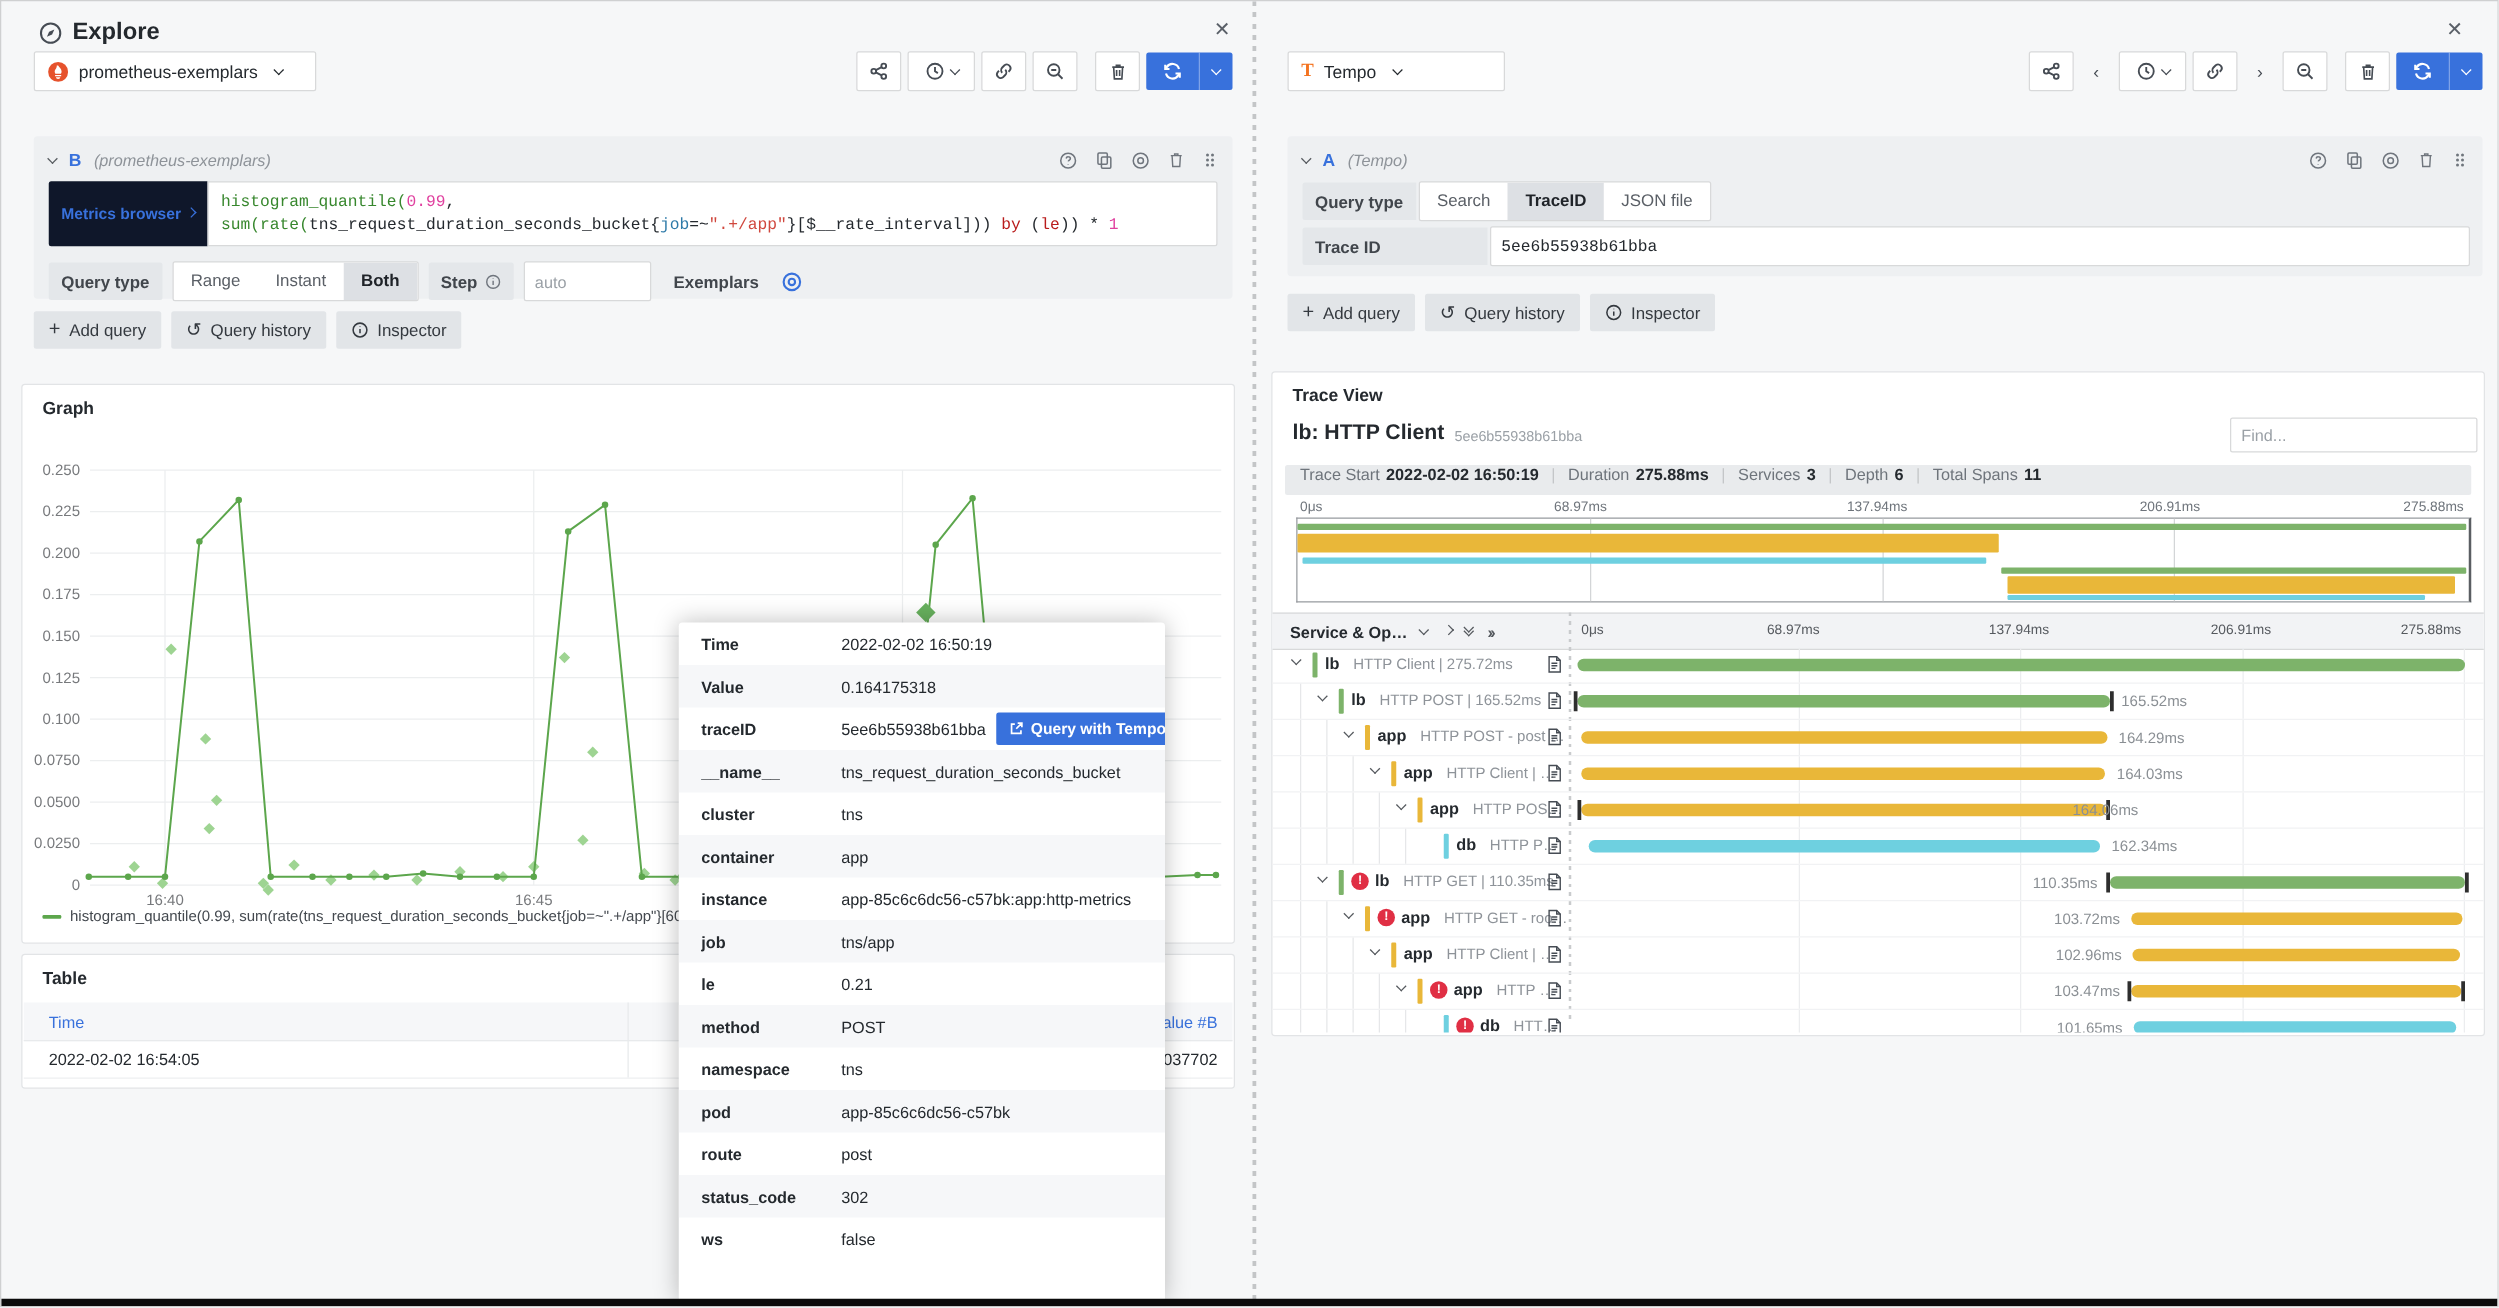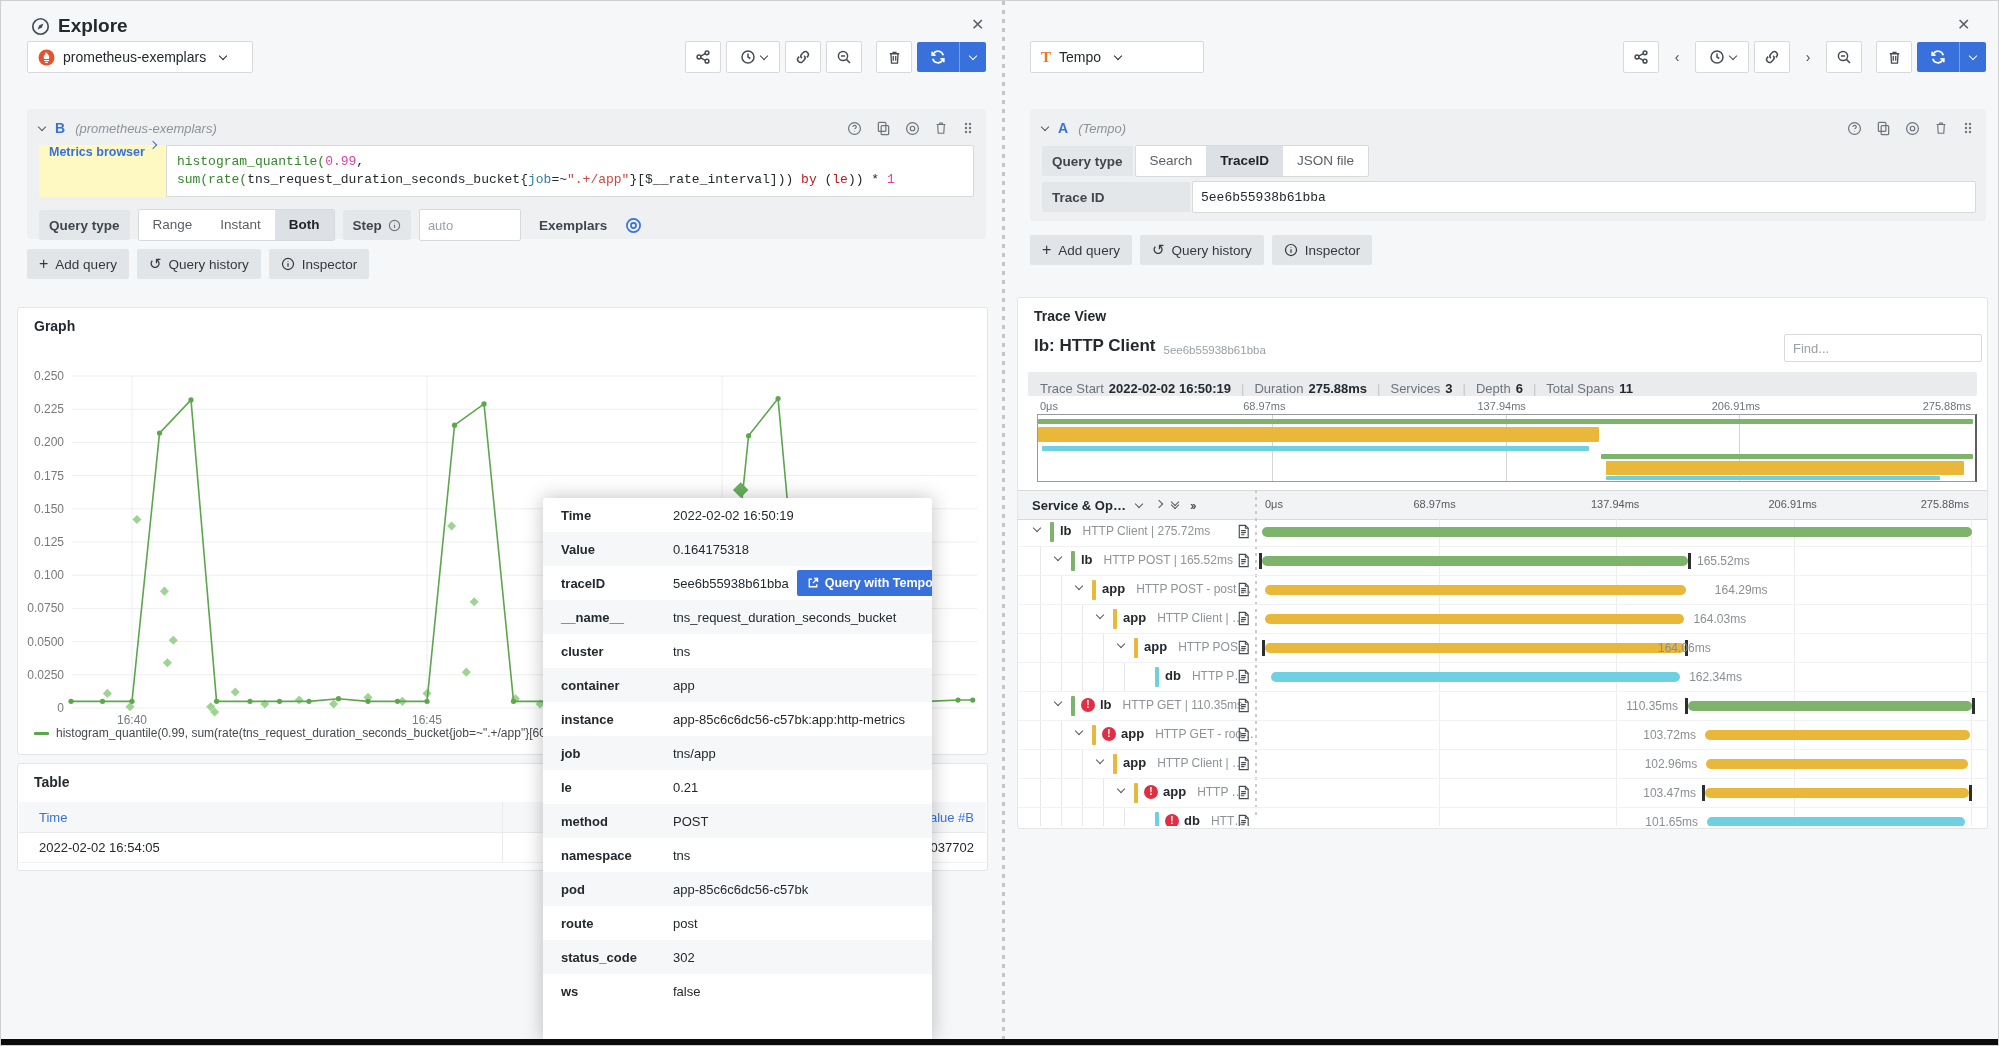--- a/index.html
+++ b/index.html
@@ -29,36 +29,36 @@
   .qrow-icons{margin-left:auto;display:flex;gap:14px;color:#6f757d;align-items:center}
   .chip{display:inline-flex;align-items:center;gap:6px;background:#e4e7ea;border-radius:2px;padding:0 10px;height:30px;font-size:13.5px;font-weight:600;color:#41464c;white-space:nowrap}
   .seg{display:inline-flex;background:#fff;border:1px solid #d8d9da;border-radius:2px;height:30px;overflow:hidden}
   .seg .opt{padding:0 14px;line-height:29px;font-size:13.5px;color:#5a5f66;cursor:pointer}
   .seg .opt.active{background:#dde0e4;color:#1f2328;font-weight:700}
   .mini-input{height:30px;border:1px solid #d8d9da;border-radius:2px;background:#fff;font-size:13px;padding:0 8px;font-family:"Liberation Sans",sans-serif;color:#24292e}
   .gbtn{display:inline-flex;align-items:center;gap:7px;height:30px;padding:0 12px;background:#e2e5e8;border-radius:2px;font-size:13.5px;font-weight:500;color:#34393f;cursor:pointer;white-space:nowrap}
   .panel{position:absolute;background:#fff;border:1px solid #e2e4e6;border-radius:3px}
   .panel-title{position:absolute;left:16px;top:10px;font-size:14px;font-weight:600}
   .editor-wrap{position:absolute;left:12px;right:12px;top:36px;display:flex;align-items:stretch}
-  .mb-chip{background:#fef9c3;color:#3871dc;font-weight:700;font-size:12.5px;display:flex;gap:5px;padding:0 10px;border-radius:2px 0 0 2px}
+  .mb-chip{background:#0f172a;color:#3871dc;font-weight:700;font-size:12.5px;display:flex;align-items:center;gap:5px;padding:0 10px;border-radius:2px 0 0 2px}
   .code-box{flex:1;background:#fff;border:1px solid #d8d9da;border-radius:0 2px 2px 0;font-family:"Liberation Mono","DejaVu Sans Mono",monospace;font-size:13px;padding:7px 10px;line-height:18px;white-space:pre}
   .tok-fn{color:#37872d}.tok-num{color:#e0409f}.tok-metric{color:#24292e}.tok-lbl{color:#2e7aa8}.tok-op{color:#24292e}.tok-str{color:#d0473d}.tok-kw{color:#b91c1c}.tok-pl{color:#24292e}
   .opts-row{position:absolute;left:12px;top:100px;display:flex;gap:8px;align-items:center}
   .actions-row{position:absolute;display:flex;gap:8px}
   .ttip{position:absolute;left:542px;top:497px;width:389px;height:543px;background:#fff;border-radius:3px;box-shadow:0 0 20px rgba(0,0,0,.25);z-index:50;overflow:hidden}
   .ttip-head{height:30px;background:#f0f1f3;display:flex;align-items:center;padding:0 16px;font-size:13px;font-weight:700;border-bottom:1px solid #e4e5e7}
   .ttip-row{display:flex;align-items:center;height:34px;font-size:13px;padding:0 0 0 18px}
   .ttip-row.stripe{background:#f6f7f9}
   .ttip-row .k{width:112px;font-weight:700;flex:none}
   .ttip-row .v{flex:1;display:flex;align-items:center;gap:8px;white-space:nowrap}
   .qwt-btn{display:inline-flex;align-items:center;gap:6px;background:#3871dc;color:#fff;font-size:12.5px;font-weight:700;height:26px;padding:0 10px;border-radius:2px;cursor:pointer}
   .legend-row{position:absolute;left:16px;display:flex;align-items:center;gap:7px;font-size:12px;color:#44494f}
   .legend-dash{width:15px;height:3px;background:#5ca64c;border-radius:1px}
   .thead-cell{font-size:13px;color:#3871dc;font-weight:500}
-  .summary-bar{position:absolute;display:flex;align-items:flex-end;gap:10px;background:#e9ebed;font-size:13px;color:#6e747b;padding:0 12px;border-radius:2px}
+  .summary-bar{position:absolute;display:flex;align-items:flex-start;gap:10px;background:#e9ebed;font-size:13px;color:#6e747b;padding:0 12px;border-radius:2px}
   .summary-bar b{color:#24292e;margin-left:5px}
   .summary-sep{color:#c4c6c8}
   .tick-lbl{position:absolute;font-size:11px;color:#6e747b;top:0}
   .mini-box{position:absolute;border:1px solid #979b9f;border-right:2px solid #5a5e62;background:#fff}
   .mini-grid{position:absolute;top:0;bottom:0;width:1px;background:#d3d5d7}
   .mini-bar{position:absolute;border-radius:1px}
   .span-head{position:absolute;background:#f2f3f5;border-top:1px solid #d8d9da;border-bottom:1px solid #d8d9da;display:flex;align-items:center;font-size:13px;font-weight:700}
   .span-head .hl{display:flex;align-items:center;gap:10px;padding-left:14px;width:223px;flex:none;color:#24292e}
   .span-head .hl .cv, .span-head .hl .dbl{color:#55595e}
   .dbl{display:inline-flex;flex-direction:column;gap:1px}
@@ -700,21 +700,21 @@
               <svg class="ic" width="15" height="15" viewBox="0 0 16 16" fill="none" stroke="#464c54" stroke-width="1.2">
                 <path d="M3.5 1.5h6.5L13 4.5v10H3.5z"></path>
                 <path d="M10 1.5v3h3M5.5 7h5M5.5 9.2h5M5.5 11.4h3.5"></path>
               </svg>
             </span>
             <div class="grid" style="left: 420.5px;"></div>
             <div class="grid" style="left: 598px;"></div>
             <div class="grid" style="left: 775.5px;"></div>
             <div class="grid" style="left: 953px;"></div>
             <div class="bar" style="left: 246.84px; width: 421.03px; background: rgb(233, 183, 57);"></div>
-            <span class="dur" style="left: 676.87px; margin-left: 20px;">164.29ms</span>
+            <span class="dur" style="left: 676.87px;">164.29ms</span>
           </div>
           <div class="srow">
             <div class="guide" style="left: 22px;"></div>
             <div class="guide" style="left: 43px;"></div>
             <div class="guide" style="left: 64px;"></div>
             <span class="cv sm" style="position: absolute; left: 79px; top: 10px; color: rgb(85, 89, 94);"></span>
             <div class="ind" style="left: 95px; background: rgb(233, 183, 57);"></div>
             <span class="svc" style="left: 105px;">
               <span>app</span>
               <span class="op">HTTP Client | …</span>

